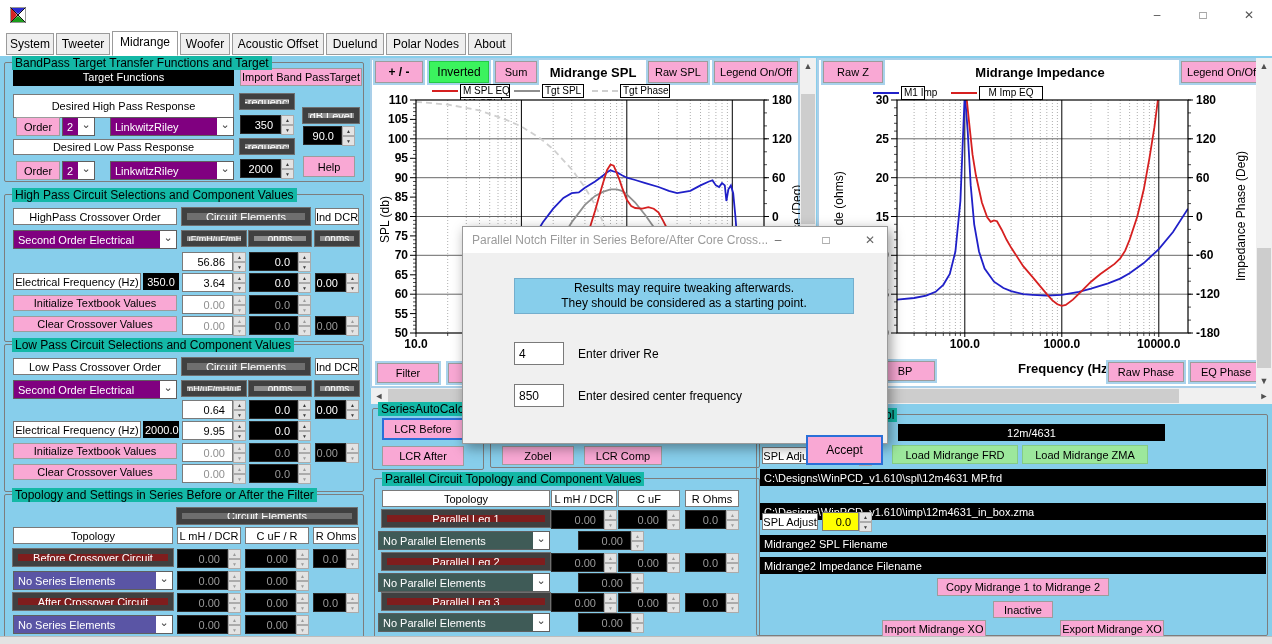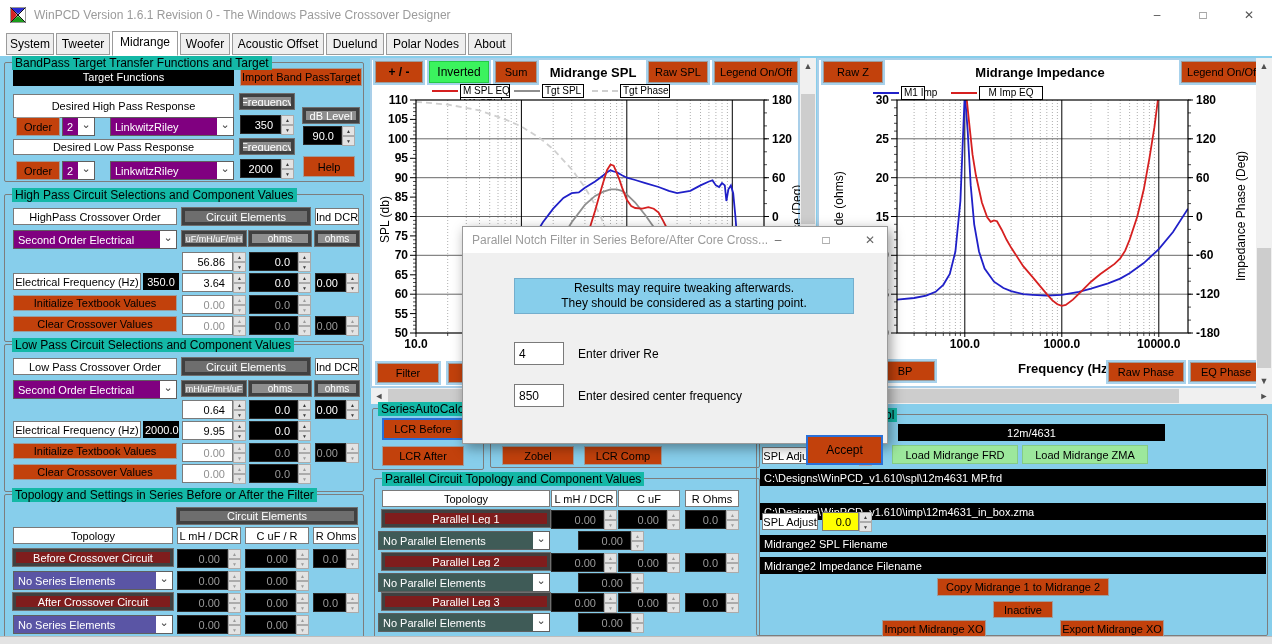--- a/index.html
+++ b/index.html
@@ -10,24 +10,24 @@
 .appicon{width:16px;height:16px;margin-left:10px}
 .wbtn{position:absolute;top:0;width:46px;height:30px;line-height:30px;text-align:center;color:#555;font-size:12px}
 .tabstrip{position:absolute;left:0;top:30px;width:1272px;height:26px;background:#fff}
 .tab{position:absolute;top:33px;height:22px;line-height:20px;background:#efefef;border:1px solid #9b9b9b;text-align:center;font-size:12px;color:#000}
 .tab.active{top:31px;height:25px;background:#fff;border-bottom-color:#fff;z-index:2}
 .grp{position:absolute;border:1px solid #7d7d7d;border-radius:2px}
 .grplabel{position:absolute;background:#14b8a6;padding:0 3px;font-size:12px;z-index:1;white-space:nowrap}
 .blackbox{position:absolute;background:#000;color:#fff;display:flex;align-items:center;justify-content:center;font-size:11px;overflow:hidden;white-space:nowrap}
 .blackbox.left{justify-content:flex-start;padding-left:4px}
 .whitebox{position:absolute;background:#fff;border:1px solid #7a7a7a;display:flex;align-items:center;justify-content:center;font-size:11px;white-space:nowrap;overflow:hidden}
-.grayhdr{position:absolute;background:#8e8e8e;color:#fff;border:3px solid #404040;box-shadow:0 0 0 1px #6f6f6f;display:flex;align-items:center;justify-content:center;font-size:11px;white-space:nowrap;overflow:hidden}
+.grayhdr{position:absolute;background:#8e8e8e;color:#fff;border:5px solid #404040;box-shadow:0 0 0 1px #6f6f6f;display:flex;align-items:center;justify-content:center;font-size:11px;white-space:nowrap;overflow:hidden}
 .darkhdr{background:#6e6e6e}
 .midgray{background:#7f1d1d}
-.btn{position:absolute;background:#c2410c;border:1px solid #9c9c9c;display:flex;align-items:center;justify-content:center;font-size:11px;color:#000;white-space:nowrap;overflow:hidden}
+.btn{position:absolute;background:#f9a8d4;border:1px solid #9c9c9c;display:flex;align-items:center;justify-content:center;font-size:11px;color:#000;white-space:nowrap;overflow:hidden}
 .blueout{box-shadow:0 0 0 2px #a8d2ec}
 .focusbtn{border:2px solid #2a70d8}
 .green{background:#3bf35e;border-color:#25c946;font-size:12px}
 .palegreen{background:#9ce89c;border-color:#85cc85}
 .spin{position:absolute;display:flex}
 .spin .sval{flex:1;display:flex;align-items:center;justify-content:flex-end;padding-right:7px;font-size:11px;border:1px solid #7a7a7a;background:#fff;overflow:hidden;white-space:nowrap}
 .spin.black .sval{background:#000;color:#fff;border-color:#2a2a2a}
 .spin.dim .sval{color:#8f8f8f}
 .spin.black.dim .sval{color:#9a9a9a}
 .spin.yellow .sval{background:#ffff00;color:#000}
@@ -70,21 +70,20 @@
     <span class="appicon">
       <svg viewBox="0 0 16 16" width="16" height="16">
           <rect width="16" height="16" fill="#fff" stroke="#333" stroke-width="1"></rect>
           <path d="M1 1 L7 8 L1 15 Z" fill="#d42222"></path>
           <path d="M1 15 L8 9 L15 15 Z" fill="#1a9c1a"></path>
           <path d="M1 1 L8 7 L15 1 Z" fill="#2a2ad2"></path>
           <line x1="1" y1="1" x2="15" y2="15" stroke="#111" stroke-width="1"></line>
           <line x1="15" y1="1" x2="1" y2="15" stroke="#111" stroke-width="1"></line>
         </svg>
     </span>
-    <span class="apptitle">WinPCD Version 1.6.1 Revision 0 - The Windows Passive Crossover Designer</span>
   </div>
   <div class="wbtn" style="left:1134px">–</div>
   <div class="wbtn" style="left:1180px">□</div>
   <div class="wbtn" style="left:1226px">✕</div>
 
   <div class="tabstrip"></div>
   <div class="tab" style="left:6px;width:48px">System</div>
   <div class="tab" style="left:56px;width:54px">Tweeter</div>
   <div class="tab active" style="left:112px;width:66px">Midrange</div>
   <div class="tab" style="left:180px;width:50px">Woofer</div>

